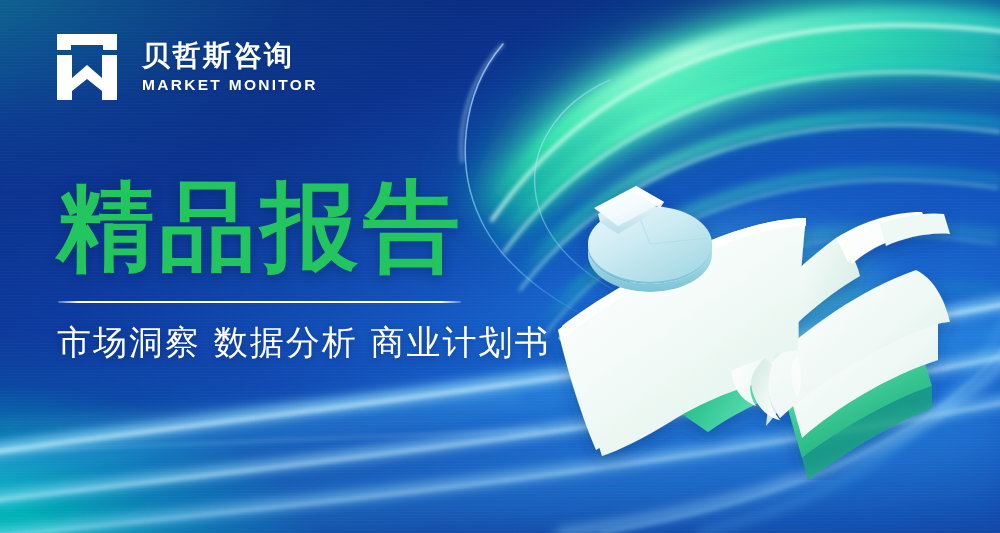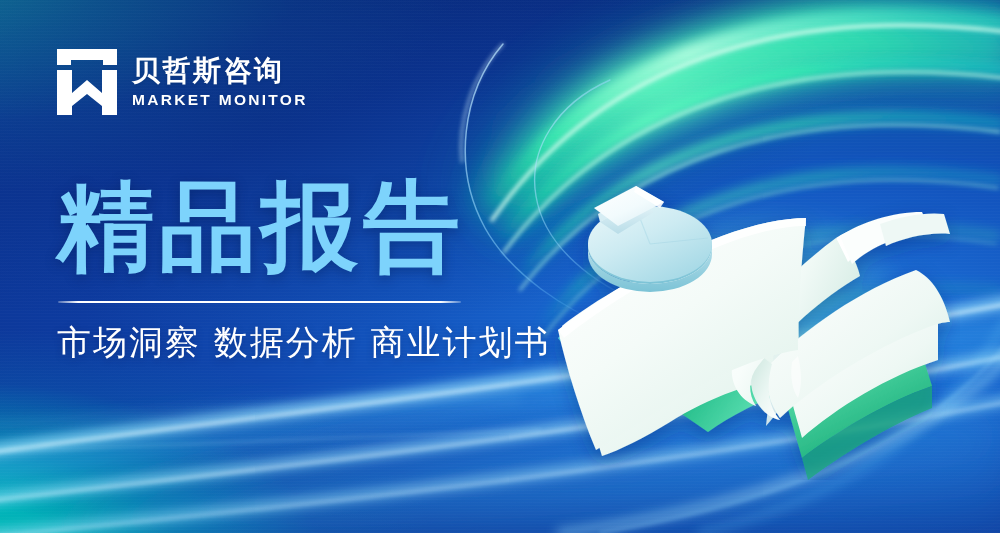--- a/index.html
+++ b/index.html
@@ -41,43 +41,43 @@
     background:repeating-linear-gradient(0deg, rgba(255,255,255,.030) 0px, rgba(255,255,255,.030) 1px, rgba(255,255,255,0) 1px, rgba(255,255,255,0) 3px);
     opacity:.55;
   }
 
   
   .ribbons{position:absolute;inset:0;}
   .ribbons svg{position:absolute;left:0;top:0;width:1000px;height:533px;display:block;}
 
   
   .logo{
-    position:absolute;left:56px;top:48px;
-    display:flex;align-items:center;gap:14px;
+    position:absolute;left:56px;top:33px;
+    display:flex;align-items:center;gap:24px;
     z-index:8;
   }
   .logo-mark{width:62px;height:68px;flex:0 0 auto;}
   .logo-text{display:flex;flex-direction:column;justify-content:center;}
   .logo-cn{
     color:#ffffff;font-size:28px;font-weight:700;letter-spacing:2.5px;
     line-height:1.05;
     font-family:"DejaVu Sans","Liberation Sans",sans-serif;
     text-shadow:0 1px 3px rgba(0,40,90,.30);
   }
   .logo-en{
     color:#ffffff;font-size:15.5px;font-weight:700;letter-spacing:2.3px;
     margin-top:7px;line-height:1;
     font-family:"Liberation Sans","DejaVu Sans",sans-serif;
     text-shadow:0 1px 3px rgba(0,40,90,.30);
   }
 
   
   .copy{position:absolute;left:57px;top:176px;z-index:8;width:520px;}
   .headline{
-    color:#7dd3fc;
+    color:#22c55e;
     font-size:97px;
     font-weight:700;
     letter-spacing:5px;
     line-height:1.05;
     margin:0;
     font-family:"DejaVu Sans","Liberation Sans",sans-serif;
     text-shadow:0 3px 12px rgba(3,26,80,.38);
     white-space:nowrap;
   }
   .rule{

